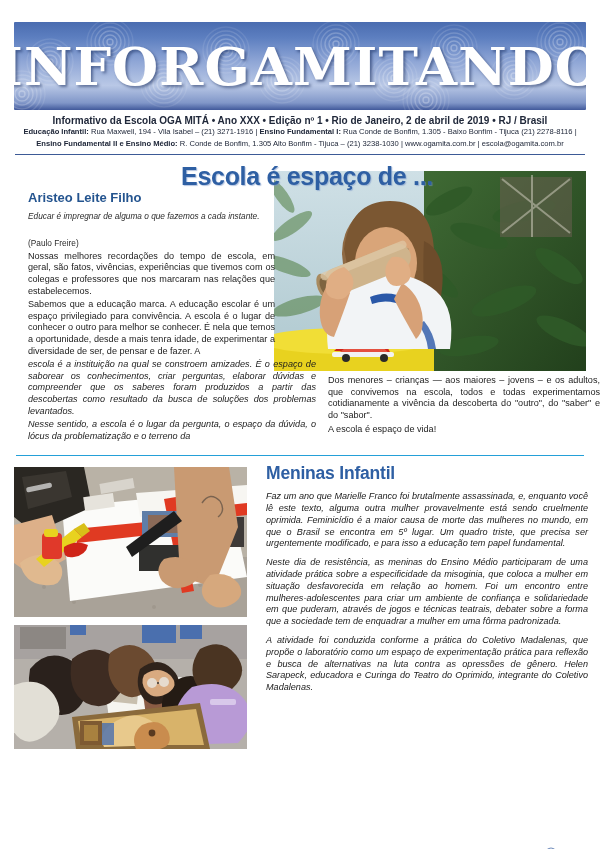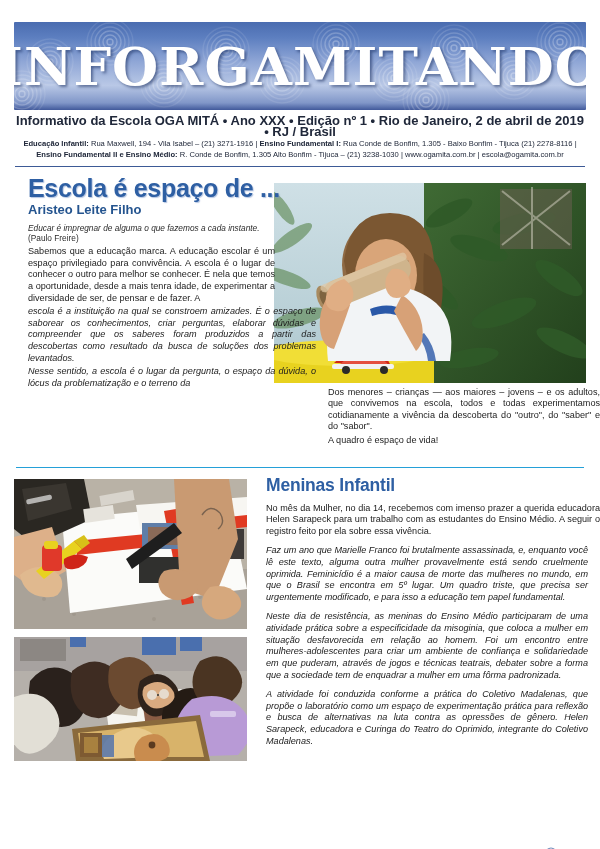--- a/index.html
+++ b/index.html
@@ -56,21 +56,21 @@
   
   .headinfo {
     text-align: center;
     margin-top: 5px;
     font-size: 7.6px;
     line-height: 11.4px;
     color: #20283a;
   }
   .headinfo .line1 {
     font-weight: bold;
-    font-size: 13px;
+    font-size: 10px;
   }
   .headinfo b { font-weight: bold; }
   .headinfo a { color: #20283a; text-decoration: none; font-weight: normal; }
   .rule-dark {
     border: none;
     border-top: 1.6px solid #3d5a96;
     margin: 5px 1px 0 1px;
   }
 
   
@@ -82,20 +82,21 @@
   .art1-title {
     font-size: 25px;
     font-weight: bold;
     color: #2e5fa3;
     letter-spacing: -0.3px;
     line-height: 26px;
     margin: 0 0 1px 14px;
     text-shadow: 1px 1px 1px rgba(120,150,200,.55);
     position: relative;
     z-index: 3;
+    text-align: center;
   }
   .art1-author {
     font-size: 13px;
     font-weight: bold;
     color: #24548f;
     margin: 0 0 6px 14px;
     position: relative;
     z-index: 3;
   }
   .photo1 {
@@ -119,21 +120,21 @@
     font-size: 8.3px;
     line-height: 10.6px;
     text-align: justify;
     color: #2b2b2b;
     margin: 0;
   }
   .quote-src {
     font-size: 8.3px;
     line-height: 11px;
     color: #2b2b2b;
-    margin: 0 0 2px 0;
+    margin: 16px 0 2px 0;
   }
   .bodytxt {
     font-size: 9.1px;
     line-height: 11.6px;
     text-align: justify;
     color: #1c1c1c;
     margin: 0 0 2px 0;
   }
   .art1-wide {
     margin-left: 14px;
@@ -320,31 +321,32 @@
         <path d="M58 108 q-14 16 -12 38 q2 18 14 20 q10 -26 16 -44 z" fill="#d7a177"></path>
         <path d="M128 112 q16 10 20 30 q3 18 -6 26 q-14 -24 -22 -40 z" fill="#d7a177"></path>
         <path d="M70 96 q-16 4 -18 18 q-2 12 10 14 q10 2 16 -10 q5 -12 -8 -22 z" fill="#e0ae84"></path>
         <path d="M118 86 q14 -2 18 12 q3 12 -8 16 q-12 4 -16 -8 q-3 -12 6 -20 z" fill="#e0ae84"></path>
       </svg>
     </div>
 
     <div class="col-left">
       <p class="quote">Educar é impregnar de alguma o que fazemos a cada instante.</p>
       <p class="quote-src">(Paulo Freire)</p>
+      <p class="bodytxt">Nossas melhores recordações do tempo de escola, em geral, são fatos, vivências, experiências que tivemos com os colegas e professores que nos marcaram nas relações que estabelecemos.</p>
       <p class="bodytxt">Sabemos que a educação marca. A educação escolar é um espaço privilegiado para convivência. A escola é o lugar de conhecer o outro para melhor se conhecer. É nela que temos a oportunidade, desde a mais tenra idade, de experimentar a diversidade de ser, de pensar e de fazer. A</p>
     </div>
 
     <div class="art1-wide">
       <p class="bodytxt">escola é a instituição na qual se constroem amizades. É o espaço de saborear os conhecimentos, criar perguntas, elaborar dúvidas e compreender que os saberes foram produzidos a partir das descobertas como resultado da busca de soluções dos problemas levantados.</p>
       <p class="bodytxt">Nesse sentido, a escola é o lugar da pergunta, o espaço da dúvida, o lócus da problematização e o terreno da</p>
     </div>
 
     <div class="art1-right">
       <p class="bodytxt">Dos menores – crianças — aos maiores – jovens – e os adultos, que convivemos na escola, todos e todas experimentamos cotidianamente a vivência da descoberta do "outro", do "saber" e do "sabor".</p>
-      <p class="bodytxt">A quadro é espaço de vida!</p>
+      <p class="bodytxt">A escola é espaço de vida!</p>
     </div>
   </div>
 
   <hr class="rule-blue">
 
   <div class="art2">
 
     <div class="photo2">
       <svg viewBox="0 0 233 150" preserveAspectRatio="none" width="233" height="150">
         <rect width="233" height="150" fill="#b9b2a6"></rect>
@@ -419,21 +421,20 @@
         <path d="M128 100 q18 -8 26 6 q6 14 -8 18 l-24 0 q-6 -14 6 -24 z" fill="#c98c4e"></path>
         <circle cx="138" cy="108" r="3.4" fill="#5a3a20"></circle>
         <rect x="66" y="96" width="22" height="24" fill="#7e5a32"></rect>
         <rect x="70" y="100" width="14" height="16" fill="#a8813f"></rect>
         <rect x="88" y="98" width="12" height="22" fill="#4a6fae" opacity=".8"></rect>
       </svg>
     </div>
 
     <div class="art2-col">
       <h2 class="art2-title">Meninas Infantil</h2>
-      <p class="art2-intro">No mês da Mulher, no dia 14, recebemos com imenso prazer a querida educadora Helen Sarapeck para um trabalho com as estudantes do Ensino Médio.  A seguir o registro feito por ela sobre essa vivência.</p>
       <p class="art2-para">Faz um ano que Marielle Franco foi brutalmente assassinada, e, enquanto você lê este texto, alguma outra mulher provavelmente está sendo cruelmente oprimida. Feminicídio é a maior causa de morte das mulheres no mundo, em que o Brasil se encontra em 5º lugar. Um quadro triste, que precisa ser urgentemente modificado, e para isso a educação tem papel fundamental.</p>
       <p class="art2-para">Neste dia de resistência, as meninas do Ensino Médio participaram de uma atividade prática sobre a especificidade da misoginia, que coloca a mulher em situação desfavorecida em relação ao homem. Foi um encontro entre mulheres-adolescentes para criar um ambiente de confiança e solidariedade em que puderam, através de jogos e técnicas teatrais, debater sobre a forma que a sociedade tem de enquadrar a mulher em uma fôrma padronizada.</p>
       <p class="art2-para">A atividade foi conduzida conforme a prática do Coletivo Madalenas, que propõe o laboratório como um espaço de experimentação prática para reflexão e busca de alternativas na luta contra as opressões de gênero. Helen Sarapeck, educadora e Curinga do Teatro do Oprimido, integrante do Coletivo Madalenas.</p>
     </div>
   </div>
 
   <div class="footer">
     <svg class="footer-logo" viewBox="0 0 34 12">
       <circle cx="7" cy="6" r="5" fill="none" stroke="#5a7ab0" stroke-width="1.2"></circle>
       <circle cx="7" cy="6" r="2.4" fill="none" stroke="#5a7ab0" stroke-width="1.1"></circle>

